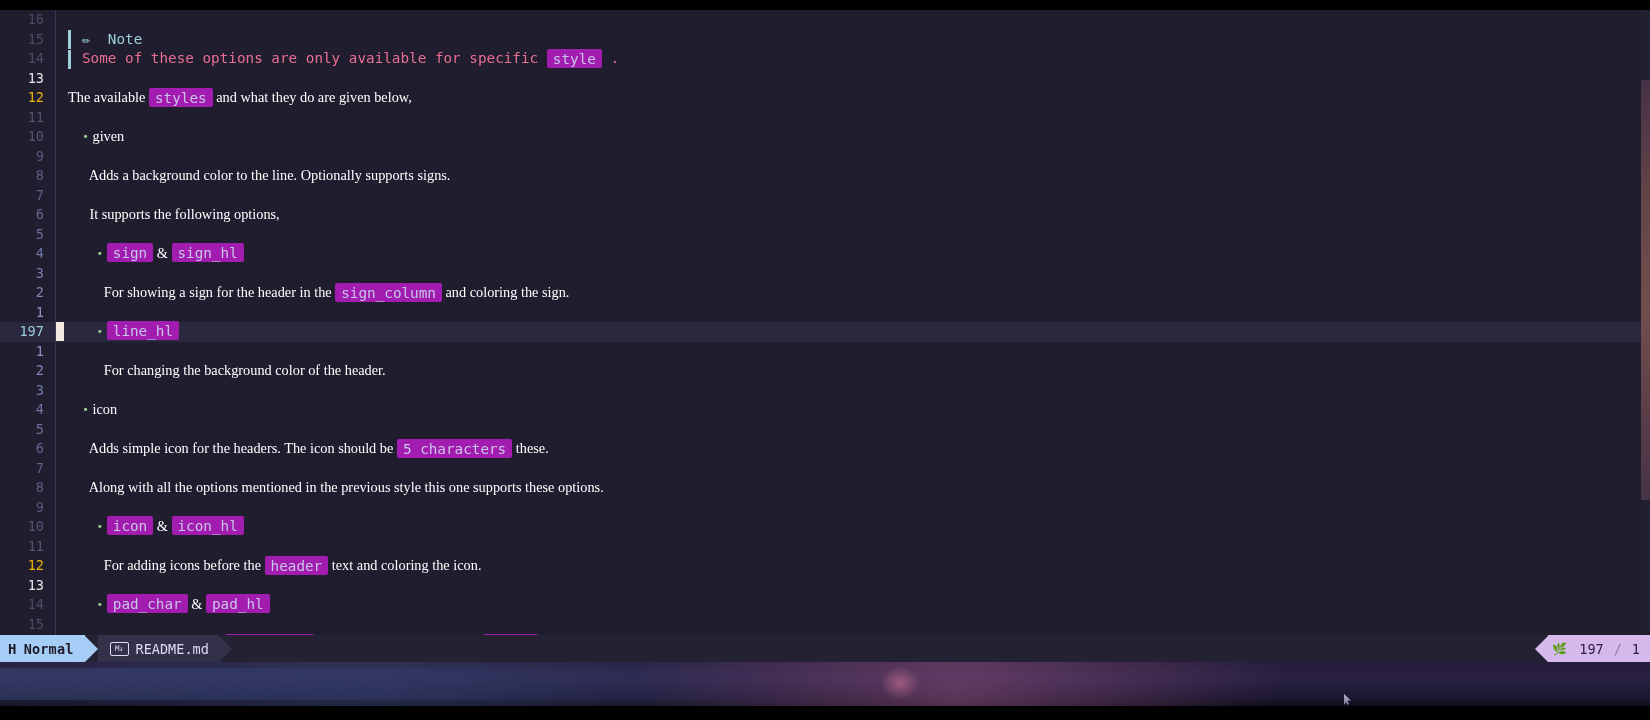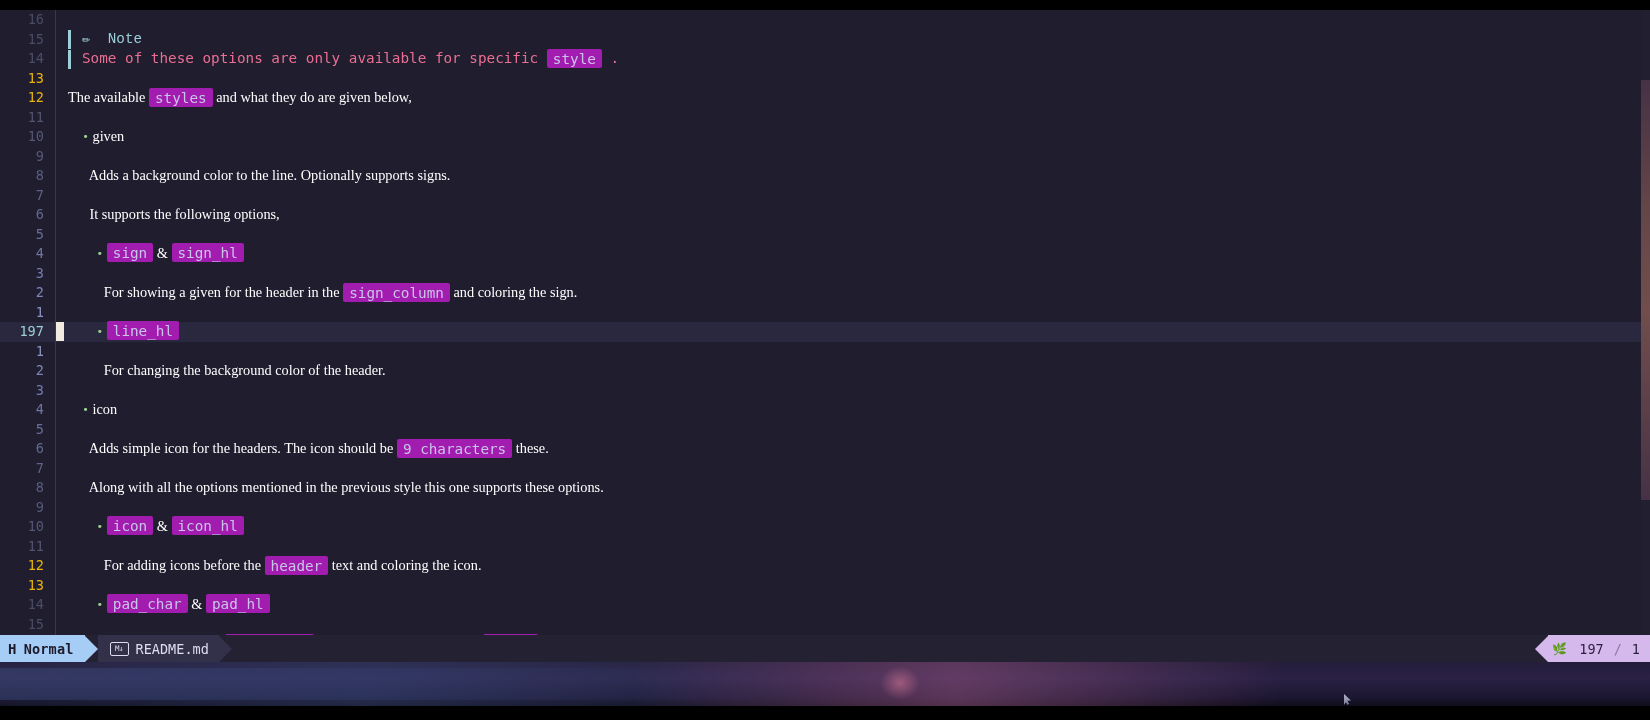--- a/index.html
+++ b/index.html
@@ -90,33 +90,33 @@
     flex: 1;
     position: relative;
     white-space: pre;
   }
 
   
   .n1 { color:#8d93c4; } .n2 { color:#7f85b8; } .n3 { color:#767cae; }
   .n4 { color:#6f74a3; } .n5 { color:#696e9a; } .n6 { color:#646891; }
   .n7 { color:#5f6389; } .n8 { color:#5b5e82; } .n9 { color:#57597b; }
   .n10{ color:#545675; } .n11{ color:#515370; } .n12{ color:#eab308; }
-  .n13{ color:#eab308; } .n14{ color:#4b4d66; } .n15{ color:#4a4c64; }
+  .n13{ color:#e5e5e5; } .n14{ color:#4b4d66; } .n15{ color:#4a4c64; }
   .n16{ color:#494b62; } .n17{ color:#484a60; }
 
   
   .callout-bar {
     display: inline-block;
     width: 3px; height: 19px;
     background: #9ccfd8;
     vertical-align: middle;
     margin-right: 11px;
   }
   .callout-icon { color:#9ccfd8; }
-  .callout-title { color:#9ccfd8;font-family:Liberation Mono, monospace; }
+  .callout-title { color:#9ccfd8; }
   .callout-text { color:#eb6f92;text-align:center; }
   .code {
     background: #a21caf;
     color: #c9c5e8;
     padding: 1.5px 6px;
     border-radius: 2px;
   }
   .bullet {
     color: #9bd18c;
     font-size: 11px;
@@ -227,29 +227,29 @@
       <div class="row"><div class="gutter n12">12</div><div class="sep"></div><div class="content"><span class="txt">The available </span><span class="code">styles</span><span class="txt"> and what they do are given below,</span></div></div>
       <div class="row"><div class="gutter n11">11</div><div class="sep"></div><div class="content"></div></div>
       <div class="row"><div class="gutter n10">10</div><div class="sep"></div><div class="content"><span class="txt">    </span><span class="bullet">•</span><span class="txt"> given</span></div></div>
       <div class="row"><div class="gutter n9">9</div><div class="sep"></div><div class="content"></div></div>
       <div class="row"><div class="gutter n8">8</div><div class="sep"></div><div class="content"><span class="txt">      </span><span class="txt">Adds a background color to the line. Optionally supports signs.</span></div></div>
       <div class="row"><div class="gutter n7">7</div><div class="sep"></div><div class="content"></div></div>
       <div class="row"><div class="gutter n6">6</div><div class="sep"></div><div class="content"><span class="txt">      </span><span class="txt">It supports the following options,</span></div></div>
       <div class="row"><div class="gutter n5">5</div><div class="sep"></div><div class="content"></div></div>
       <div class="row"><div class="gutter n4">4</div><div class="sep"></div><div class="content"><span class="txt">        </span><span class="bullet">•</span><span class="txt"> </span><span class="code">sign</span><span class="txt"> &amp; </span><span class="code">sign_hl</span></div></div>
       <div class="row"><div class="gutter n3">3</div><div class="sep"></div><div class="content"></div></div>
-      <div class="row"><div class="gutter n2">2</div><div class="sep"></div><div class="content"><span class="txt">          </span><span class="txt">For showing a given for the header in the </span><span class="code">sign_column</span><span class="txt"> and coloring the sign.</span></div></div>
+      <div class="row"><div class="gutter n2">2</div><div class="sep"></div><div class="content"><span class="txt">          </span><span class="txt">For showing a sign for the header in the </span><span class="code">sign_column</span><span class="txt"> and coloring the sign.</span></div></div>
       <div class="row"><div class="gutter n1">1</div><div class="sep"></div><div class="content"></div></div>
       <div class="row cursorline"><div class="gutter cur">197</div><div class="sep"></div><div class="content"><span class="cursor-block"></span><span class="txt">        </span><span class="bullet">•</span><span class="txt"> </span><span class="code">line_hl</span></div></div>
       <div class="row"><div class="gutter n1">1</div><div class="sep"></div><div class="content"></div></div>
       <div class="row"><div class="gutter n2">2</div><div class="sep"></div><div class="content"><span class="txt">          </span><span class="txt">For changing the background color of the header.</span></div></div>
       <div class="row"><div class="gutter n3">3</div><div class="sep"></div><div class="content"></div></div>
       <div class="row"><div class="gutter n4">4</div><div class="sep"></div><div class="content"><span class="txt">    </span><span class="bullet">•</span><span class="txt"> icon</span></div></div>
       <div class="row"><div class="gutter n5">5</div><div class="sep"></div><div class="content"></div></div>
-      <div class="row"><div class="gutter n6">6</div><div class="sep"></div><div class="content"><span class="txt">      </span><span class="txt">Adds simple icon for the headers. The icon should be </span><span class="code">9 characters</span><span class="txt"> these.</span></div></div>
+      <div class="row"><div class="gutter n6">6</div><div class="sep"></div><div class="content"><span class="txt">      </span><span class="txt">Adds simple icon for the headers. The icon should be </span><span class="code">5 characters</span><span class="txt"> these.</span></div></div>
       <div class="row"><div class="gutter n7">7</div><div class="sep"></div><div class="content"></div></div>
       <div class="row"><div class="gutter n8">8</div><div class="sep"></div><div class="content"><span class="txt">      </span><span class="txt">Along with all the options mentioned in the previous style this one supports these options.</span></div></div>
       <div class="row"><div class="gutter n9">9</div><div class="sep"></div><div class="content"></div></div>
       <div class="row"><div class="gutter n10">10</div><div class="sep"></div><div class="content"><span class="txt">        </span><span class="bullet">•</span><span class="txt"> </span><span class="code">icon</span><span class="txt"> &amp; </span><span class="code">icon_hl</span></div></div>
       <div class="row"><div class="gutter n11">11</div><div class="sep"></div><div class="content"></div></div>
       <div class="row"><div class="gutter n12">12</div><div class="sep"></div><div class="content"><span class="txt">          </span><span class="txt">For adding icons before the </span><span class="code">header</span><span class="txt"> text and coloring the icon.</span></div></div>
       <div class="row"><div class="gutter n13">13</div><div class="sep"></div><div class="content"></div></div>
       <div class="row"><div class="gutter n14">14</div><div class="sep"></div><div class="content"><span class="txt">        </span><span class="bullet">•</span><span class="txt"> </span><span class="code">pad_char</span><span class="txt"> &amp; </span><span class="code">pad_hl</span></div></div>
       <div class="row"><div class="gutter n15">15</div><div class="sep"></div><div class="content"></div></div>
       <div class="row"><div class="gutter n16">16</div><div class="sep"></div><div class="content"><span class="txt">          </span><span class="txt">Allows changing the </span><span class="code">character</span><span class="txt"> used for the padding and it's </span><span class="code">color</span><span class="txt"> .</span></div></div>

